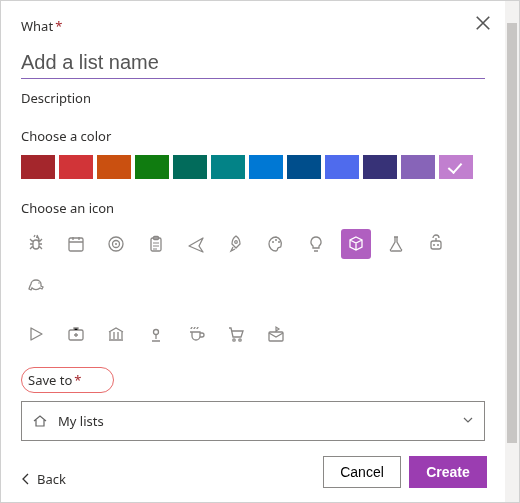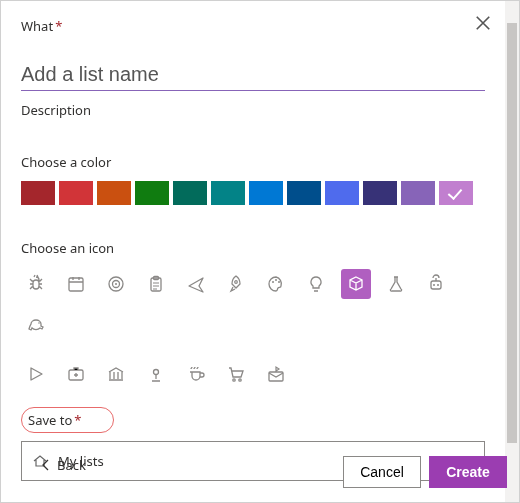--- a/index.html
+++ b/index.html
@@ -45,40 +45,40 @@
     color: #323130;
     margin-top: 10px;
   }
   .req { color: #a4262c; margin-left: 2px; }
   .name-input {
     width: 100%;
     border: none;
     border-bottom: 1px solid #8764b8;
     font-size: 20px;
     padding: 6px 0 4px 0;
-    margin-top: 22px;
+    margin-top: 10px;
     outline: none;
     color: #555;
   }
   .name-input::placeholder { color: #555; }
   .desc-input {
     width: 100%;
     border: none;
     border-bottom: 1px solid #a6a6a6;
     font-size: 13px;
     padding: 6px 0 4px 0;
     margin-top: 6px;
     outline: none;
     color: #555;
   }
   .desc-input::placeholder { color: #888; }
   .section-label {
     font-size: 13px;
     color: #323130;
-    margin-top: 34px;
+    margin-top: 20px;
   }
   .swatch-row {
     display: flex;
     gap: 4px;
     margin-top: 10px;
   }
   .swatch {
     width: 34px; height: 24px;
     cursor: pointer;
     position: relative;
@@ -131,24 +131,23 @@
     font-size: 13px;
     cursor: pointer;
     width: 100%;
     gap: 10px;
   }
   .dropdown .home-ico { color: #666; display:flex; }
   .dropdown .chev { margin-left: auto; color: #666; }
   .footer {
     position: absolute;
     bottom: 14px;
-    left: 20px; right: 12px;
-    display: flex;
-    align-items: flex-start;
-    margin-left: 20px;
+    left: 20px; right: 32px;
+    display: flex;
+    align-items: flex-end;
   }
   .back {
     display: flex; align-items: center; gap: 6px;
     font-size: 13px; cursor: pointer; color: #323130;
   }
   .spacer { flex: 1; }
   .btn {
     height: 32px;
     min-width: 78px;
     padding: 0 16px;

